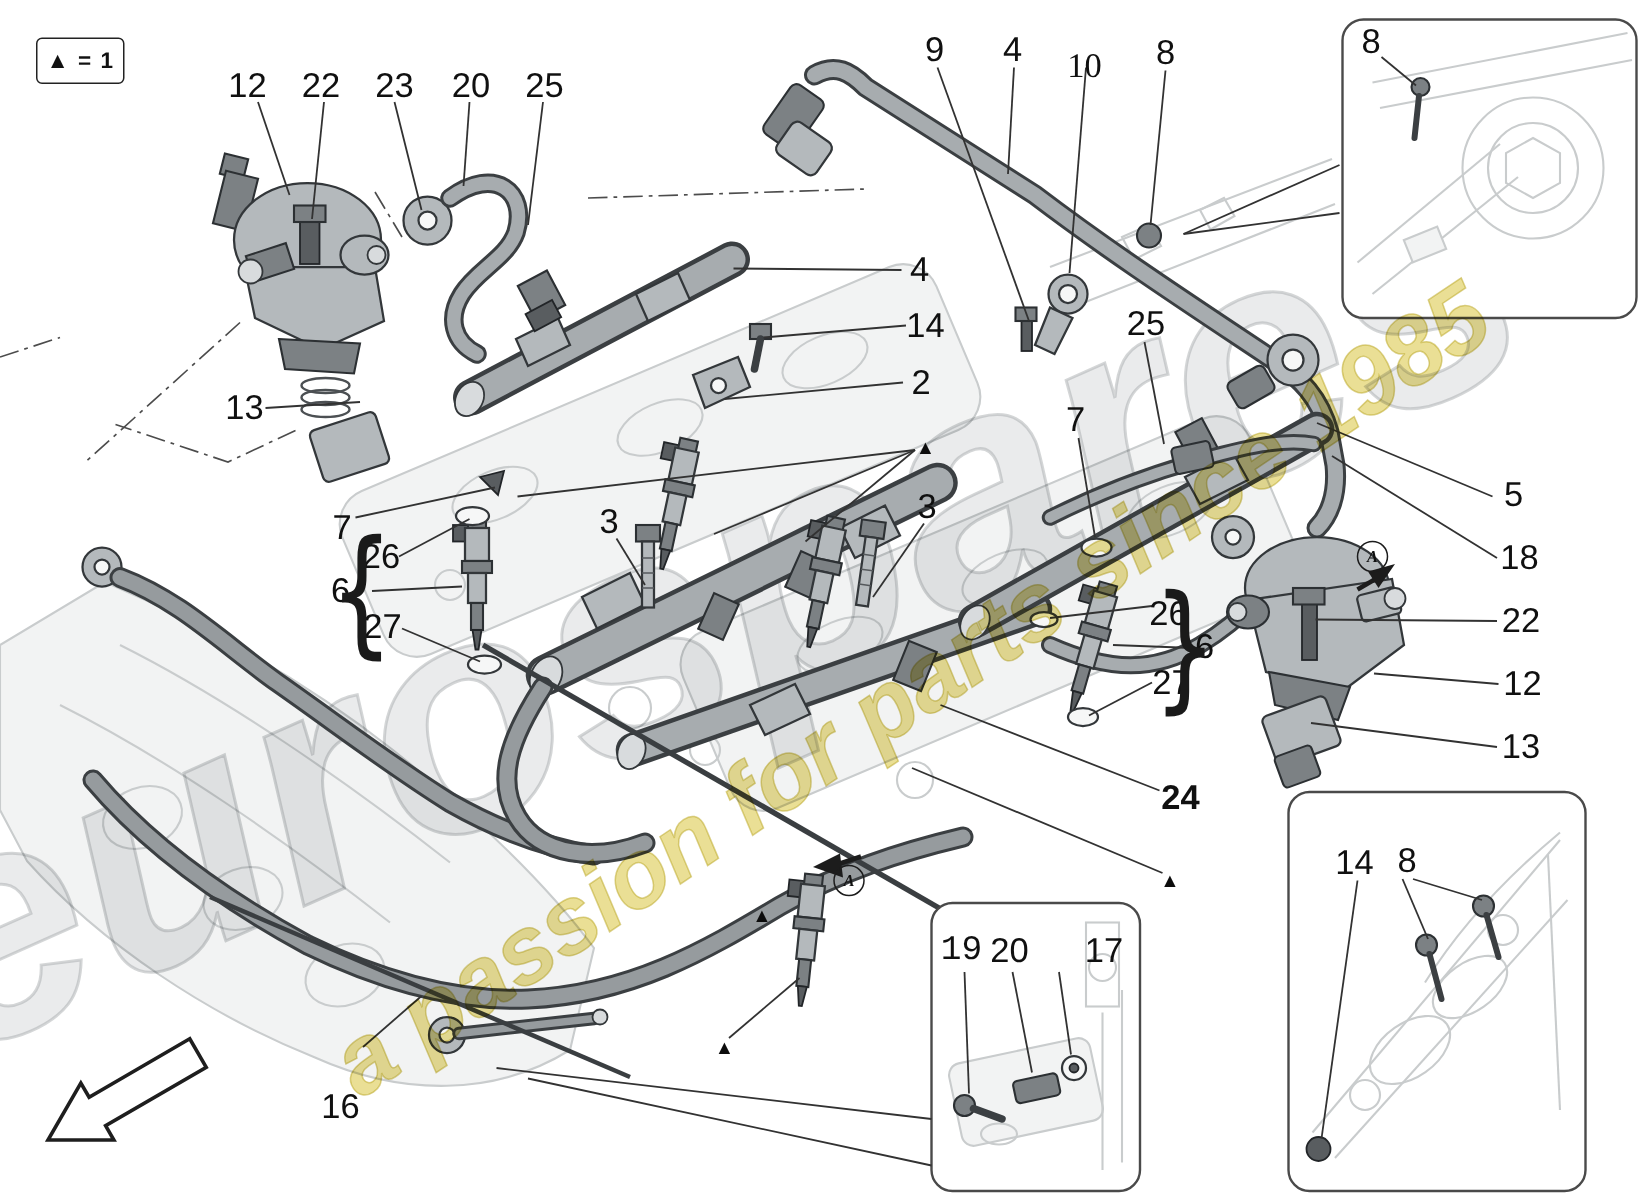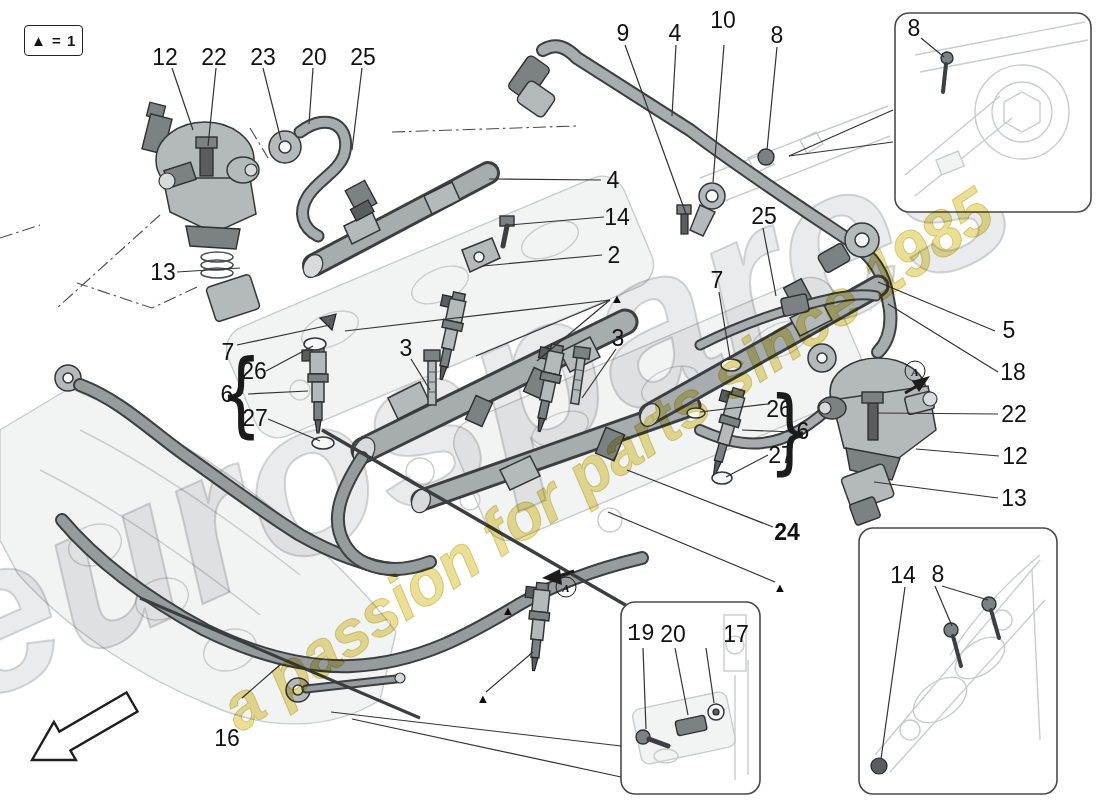--- a/index.html
+++ b/index.html
@@ -394,21 +394,21 @@
   </div>
 
   <div id="callout-layer">
       <div class="callout" style="left: 165px; top: 57px;">12</div>
       <div class="callout" style="left: 214px; top: 57px;">22</div>
       <div class="callout" style="left: 263px; top: 57px;">23</div>
       <div class="callout" style="left: 314px; top: 57px;">20</div>
       <div class="callout" style="left: 363px; top: 57px;">25</div>
       <div class="callout" style="left: 623px; top: 33px;">9</div>
       <div class="callout" style="left: 675px; top: 33px;">4</div>
-      <div class="callout" style="left: 723px; top: 20px;">10</div>
+      <div class="callout" style="left: 723px; top: 44px; font-family: Liberation Serif, serif;">10</div>
       <div class="callout" style="left: 777px; top: 35px;">8</div>
       <div class="callout" style="left: 914px; top: 28px;">8</div>
       <div class="callout" style="left: 613px; top: 180px;">4</div>
       <div class="callout" style="left: 617px; top: 217px;">14</div>
       <div class="callout" style="left: 614px; top: 255px;">2</div>
       <div class="callout" style="left: 764px; top: 216px;">25</div>
       <div class="callout" style="left: 717px; top: 280px;">7</div>
       <div class="callout" style="left: 406px; top: 348px;">3</div>
       <div class="callout" style="left: 618px; top: 338px;">3</div>
       <div class="callout" style="left: 163px; top: 272px;">13</div>

